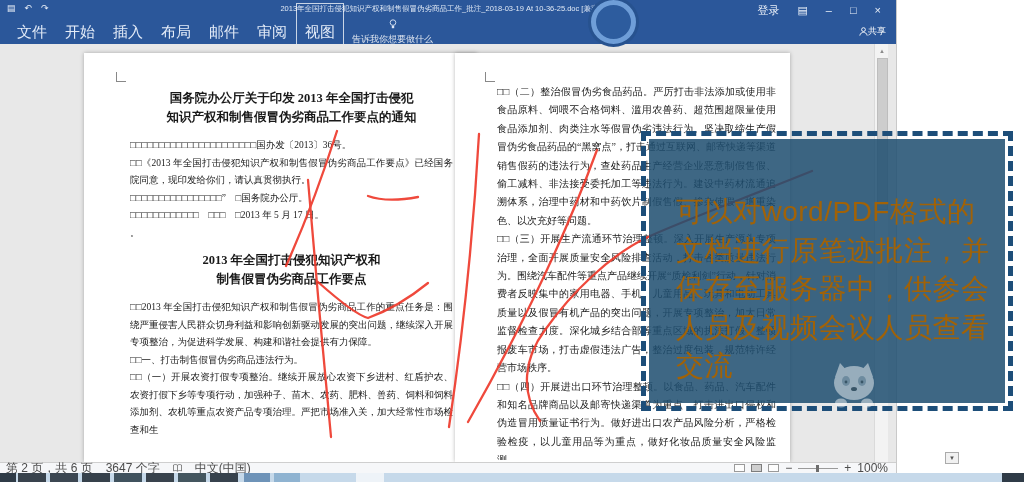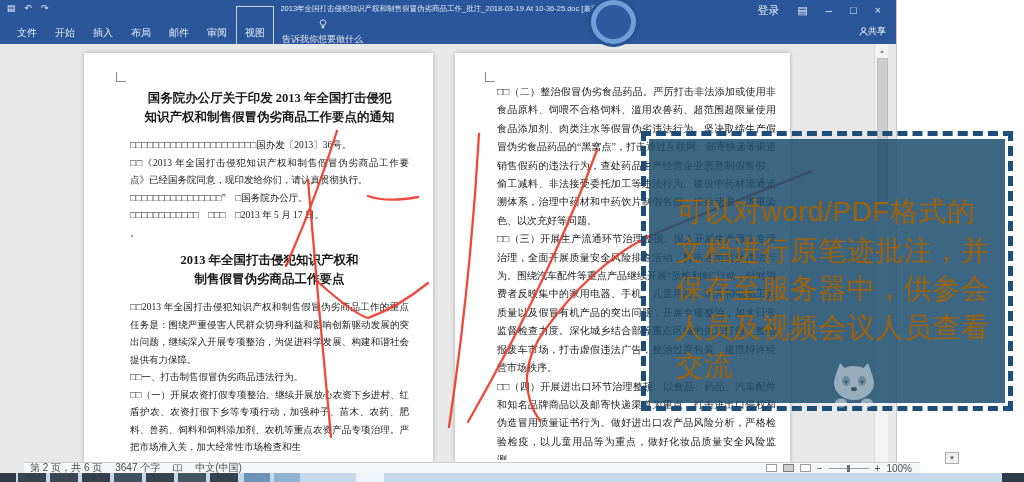--- a/index.html
+++ b/index.html
@@ -10,46 +10,46 @@
     border-right:1px solid #c9c9c9;box-sizing:border-box;}
   .titlebar{position:absolute;left:0;top:0;width:100%;height:21px;background:#2b579a;color:#fff;}
   .qat{position:absolute;left:7px;top:3px;display:flex;gap:9px;font-size:9px;color:#e9eff8;}
   .qat span{cursor:default;}
   .wtitle{position:absolute;left:120px;right:120px;top:4px;text-align:center;font-size:7.5px;
     color:#dfe8f5;white-space:nowrap;overflow:hidden;}
   .wcontrols{position:absolute;right:6px;top:0;height:21px;display:flex;align-items:center;gap:0;font-size:11px;color:#e9eff8;}
   .wcontrols .wc{padding:0 9px;line-height:21px;}
   .tabrow{position:absolute;left:0;top:21px;width:100%;height:23px;background:#2b579a;
     display:flex;align-items:center;padding-left:8px;box-sizing:border-box;}
-  .rtab{font-size:10px;color:#e4ecf8;padding:3px 9px;white-space:nowrap;}
+  .rtab{font-size:15px;color:#e4ecf8;padding:3px 9px;white-space:nowrap;}
   .rtab.active{border:1px solid rgba(255,255,255,.75);padding:19px 8px;}
   .tellme{display:flex;align-items:center;gap:4px;margin-left:8px;font-size:9px;color:rgba(255,255,255,.85);white-space:nowrap;flex-direction:column;}
   .share{position:absolute;right:10px;top:25px;display:flex;align-items:center;gap:0;
     font-size:9px;color:#fff;}
   
   .docarea{position:absolute;left:0;top:44px;width:100%;height:418px;background:#e8e8e8;overflow:hidden;}
   .page{position:absolute;top:9px;height:409px;background:#fff;box-shadow:0 0 4px rgba(0,0,0,.28);}
-  .page-left{left:84px;width:349px;}
+  .page-left{left:84px;width:349px;padding-left:44px;}
   .page-right{left:455px;width:335px;}
   .pc{position:absolute;overflow:hidden;color:#191919;font-family:"Liberation Serif","DejaVu Serif",serif;text-align:justify;}
   .pc-left{left:46px;right:24px;top:36px;bottom:2px;font-size:9.5px;line-height:17.5px;}
   .pc-right{left:42px;right:14px;top:30px;bottom:2px;font-size:10px;line-height:18.4px;}
   .pc p{margin:0;}
   .pc .bold{font-weight:normal;}
   .dochead{font-size:12.5px;font-weight:bold;text-align:center;line-height:19px;margin:0;}
   .sp-after{margin-bottom:10px !important;}
   .sp-before{margin-top:9px !important;}
   .cmark{position:absolute;width:9px;height:9px;border-left:1px solid #888;border-bottom:1px solid #888;}
   
   .vscroll{position:absolute;left:874px;top:0;width:14px;height:418px;background:#f3f3f3;border-left:1px solid #dadada;box-sizing:border-box;}
   .vscroll .up{position:absolute;left:1px;top:1px;width:12px;height:12px;font-size:6px;color:#8a8a8a;text-align:center;line-height:12px;background:#f3f3f3;}
   .vscroll .thumb{position:absolute;left:2px;top:14px;width:9px;height:150px;background:#cdcdcd;border:1px solid #bdbdbd;}
   
   .statusbar{position:absolute;left:0;top:462px;width:100%;height:11px;background:#f6f7f9;
-    border-top:1px solid #cfcfcf;box-sizing:border-box;font-size:10px;color:#4c4c4c;margin-left:24px;}
+    border-top:1px solid #cfcfcf;box-sizing:border-box;font-size:12px;color:#4c4c4c;}
   .sb-left{position:absolute;left:6px;top:0;height:10px;display:flex;align-items:center;gap:13px;white-space:nowrap;}
   .sb-right{position:absolute;right:8px;top:0;height:10px;display:flex;align-items:center;gap:6px;}
   .viewico{width:11px;height:8px;border:1px solid #9a9a9a;background:#fdfdfd;box-sizing:border-box;}
   .viewico.sel{background:#cfcfcf;border-color:#7d7d7d;}
   .zoomtrack{position:relative;width:40px;height:1px;background:#9a9a9a;}
   .zoomthumb{position:absolute;left:18px;top:-3px;width:3px;height:7px;background:#6d6d6d;}
   
   .taskbar{position:absolute;left:0;top:473px;width:1024px;height:9px;background:#c6d9ea;z-index:40;}
   .tb-seg{position:absolute;top:0;height:9px;}
   

